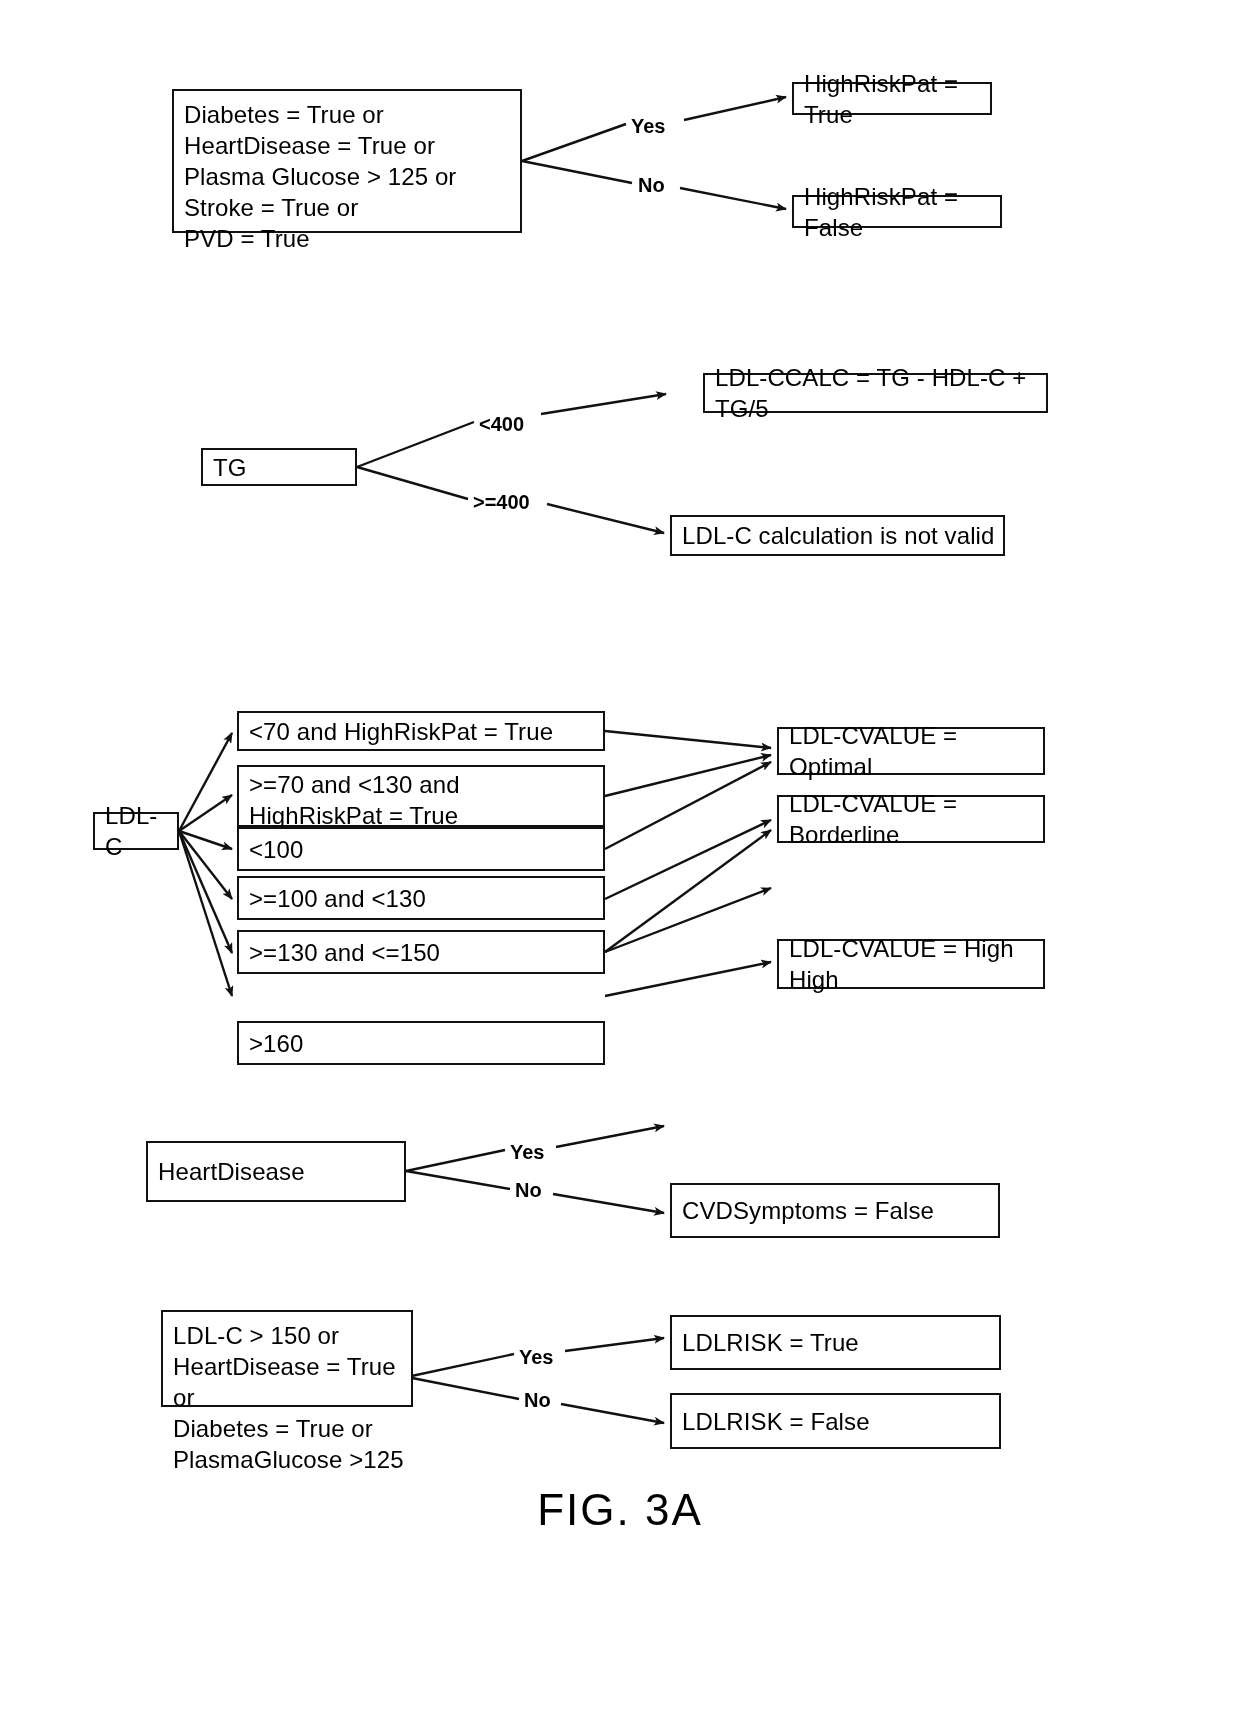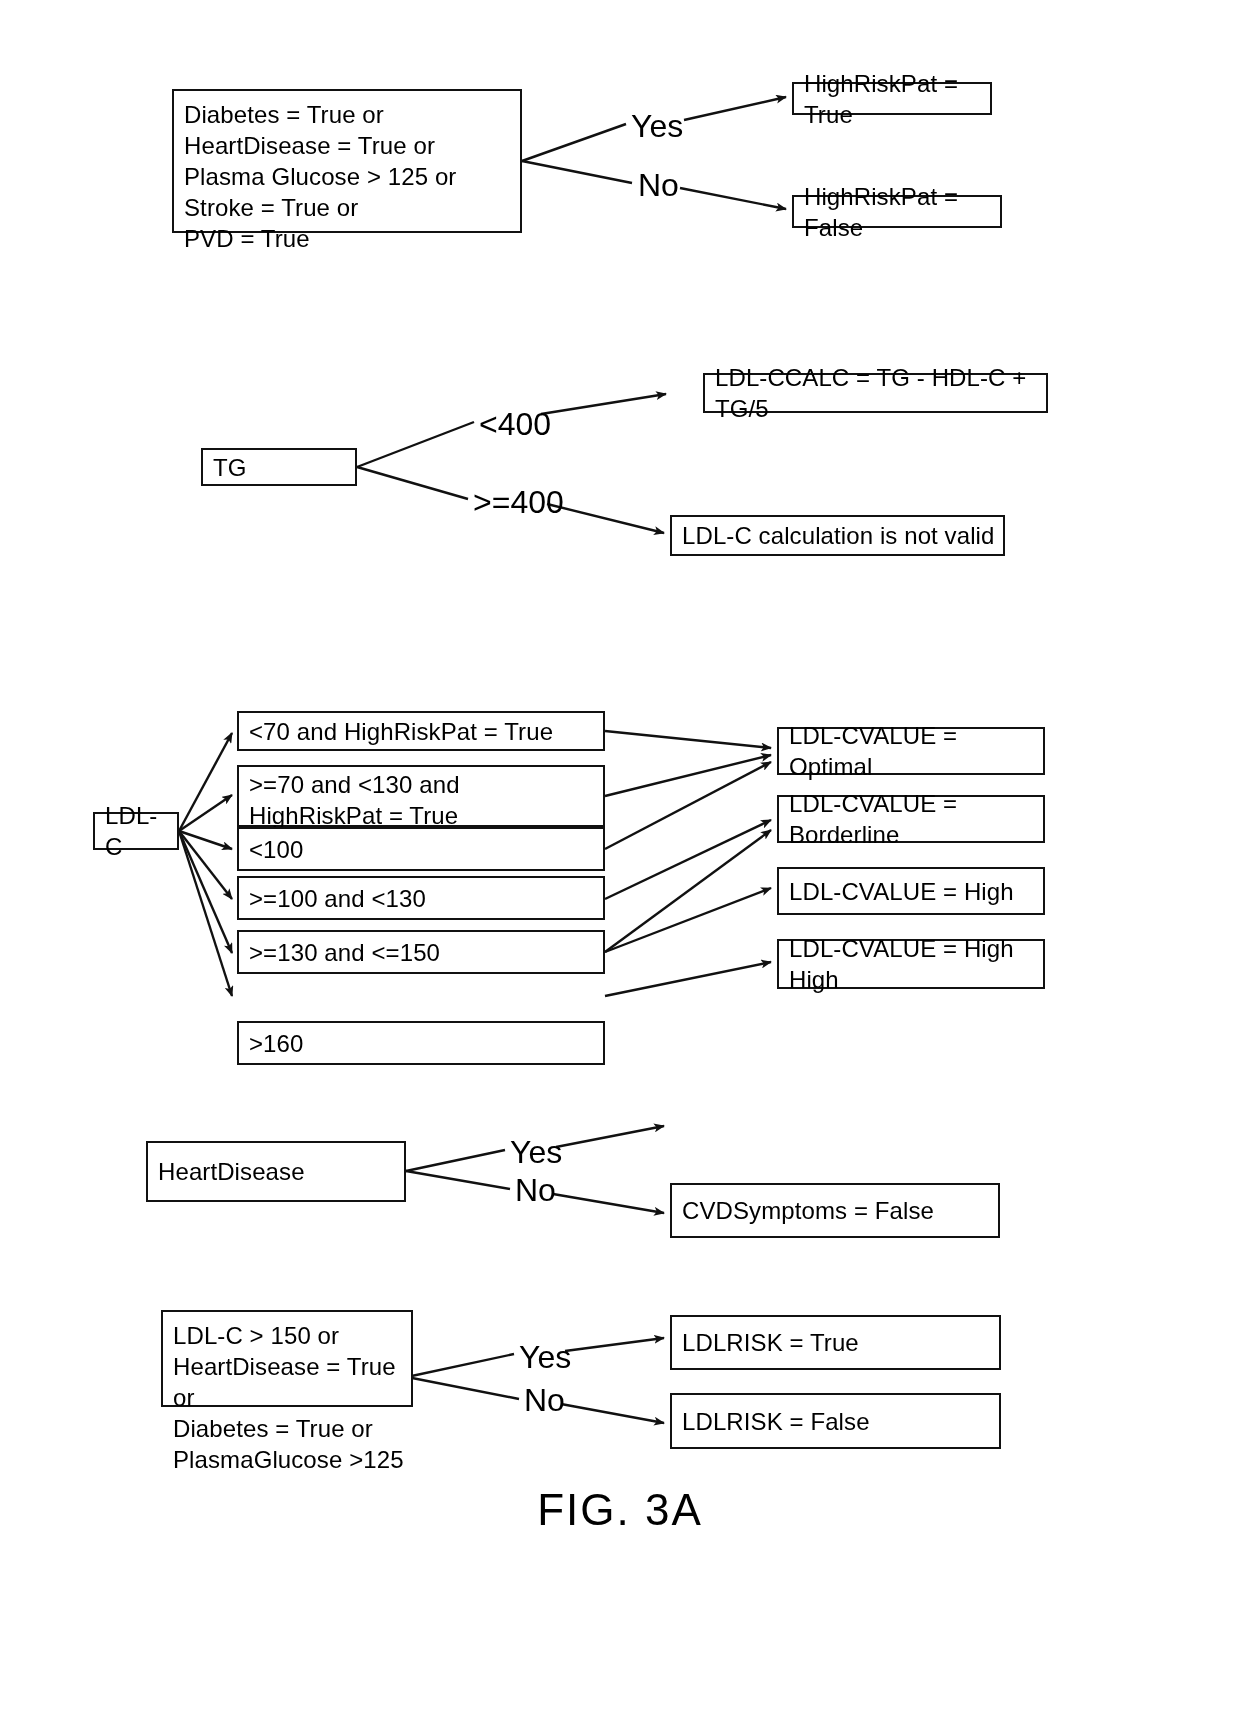--- a/index.html
+++ b/index.html
@@ -41,25 +41,26 @@
     letter-spacing: 0.1px;
     white-space: pre-line;
     color: #000000;
   }
   .node.multiline {
     align-items: flex-start;
     padding-top: 8px;
   }
   .edge-label {
     position: absolute;
-    font-size: 32px;
+    font-size: 20px;
     line-height: 26px;
     color: #000000;
     background: transparent;
     white-space: nowrap;
+    font-weight: bold;
   }
   #fig-caption {
     position: absolute;
     left: 0;
     width: 1240px;
     text-align: center;
     font-size: 44px;
     letter-spacing: 2px;
     color: #000000;
   }
@@ -173,23 +174,20 @@
   <div class="node" style="left:237px; top:973px; width:368px; height:44px;margin-top:48px;">
     <span>&gt;160</span>
   </div>
 
   <div class="node" style="left:777px; top:727px; width:268px; height:48px;">
     <span>LDL-CVALUE = Optimal</span>
   </div>
   <div class="node" style="left:777px; top:795px; width:268px; height:48px;">
     <span>LDL-CVALUE = Borderline</span>
   </div>
-  <div class="node" style="left:777px; top:867px; width:268px; height:48px;">
-    <span>LDL-CVALUE = High</span>
-  </div>
   <div class="node" style="left:777px; top:939px; width:268px; height:50px;">
     <span>LDL-CVALUE = High High</span>
   </div>
 
   <div class="node" style="left:146px; top:1141px; width:260px; height:61px;">
     <span>HeartDisease</span>
   </div>
   <div class="edge-label" style="left:510px; top:1139px;">
     <span>Yes</span>
   </div>

